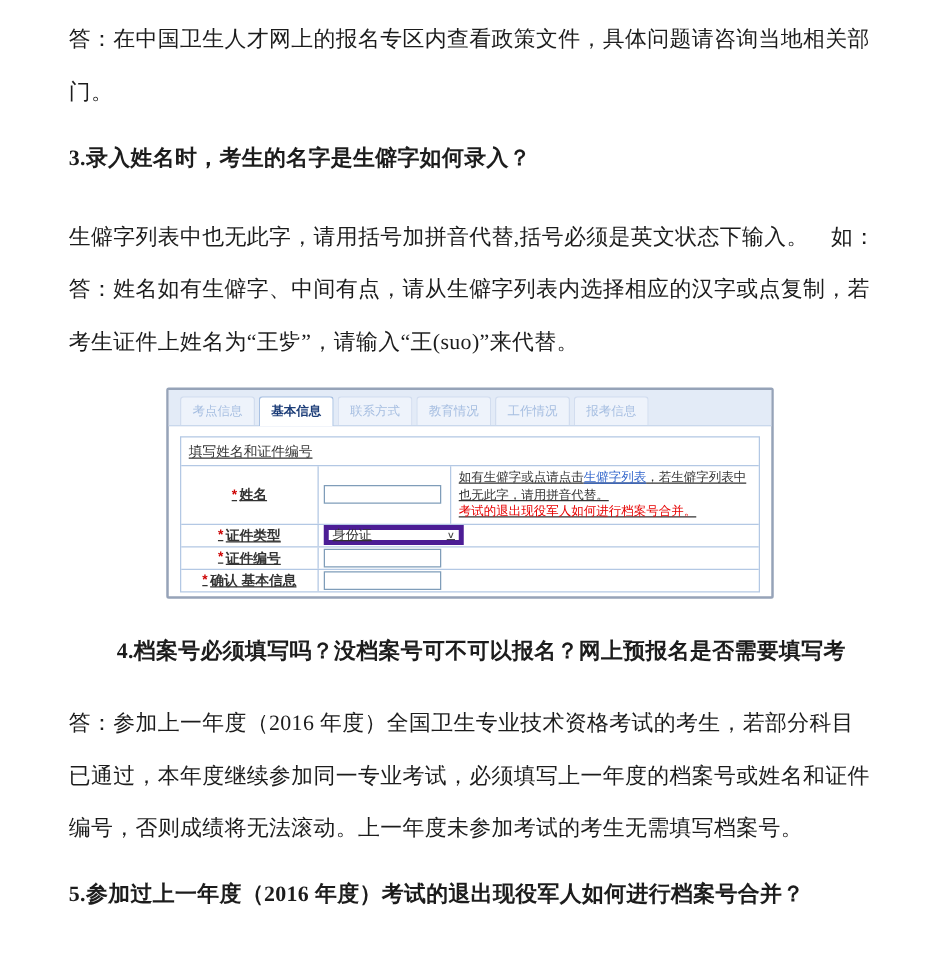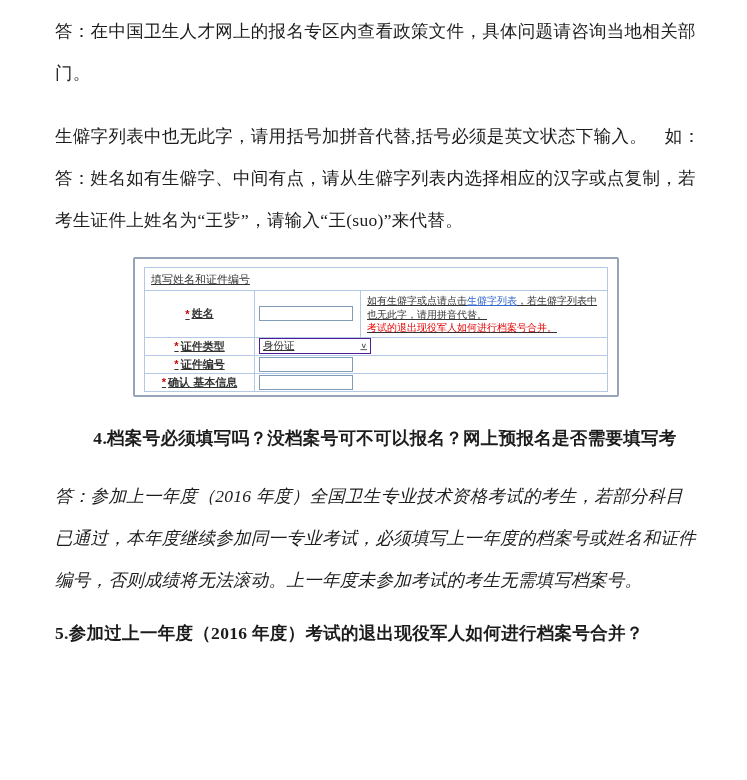--- a/index.html
+++ b/index.html
@@ -11,21 +11,21 @@
   }
   .doc { padding:10px 32px 0 55px; }
   .tline {
     font-size:17.5px; line-height:42px; white-space:nowrap;
     letter-spacing:0.3px;
   }
   .qline { font-weight:bold; }
   .q3 { margin-top:11px; }
   .a3 { margin-top:21px; }
   .q4 { margin-top:20px;text-align:center; }
-  .a4 { margin-top:16px;font-style:italic; }
+  .a4 { margin-top:16px; }
   .q5 { margin-top:11px; }
 
   
   .shot {
     margin:16px 0 0 78px; width:486px; background:#ffffff;
     border:2px solid #96a3b8; border-radius:2px;
     font-family:"Liberation Sans","DejaVu Sans",sans-serif;
   }
   .tabbar {
     display:flex; align-items:flex-end; gap:3px;
@@ -58,46 +58,55 @@
   }
   .hcell { flex:1; padding:3px 6px 2px; font-size:10px; line-height:13.5px; }
   .vcell { flex:1; display:flex; align-items:center; padding:2px 4px; }
   .row-name { min-height:44px; }
   .row-sm { height:18px; }
   input.fi {
     width:94px; height:15px; border:1px solid #7f9db9;
     background:#fff; font-size:10px; padding:0 2px;
   }
   .fselect {
-    width:112px; height:16px; border:1px solid #4c1d95; background:#fff;
+    width:112px; height:16px; border:4px solid #4c1d95; background:#fff;
     display:flex; align-items:center; justify-content:space-between;
     font-size:10.5px; padding:0 3px; cursor:default;gap:25px;
   }
   .chev { font-size:9px; color:#444; line-height:1; transform:scaleY(0.8); }
   .hlink { color:#3366cc; text-decoration:underline; cursor:pointer; }
   .warn { color:#e60000; }
 </style>
 </head>
 <body>
 
 <div class="doc">
 
   <div class="para">
     <div class="tline">答：在中国卫生人才网上的报名专区内查看政策文件，具体问题请咨询当地相关部</div>
     <div class="tline">门。</div>
   </div>
 
+  <div class="tline qline q3">3.录入姓名时，考生的名字是生僻字如何录入？</div>
 
   <div class="para a3">
     <div class="tline">生僻字列表中也无此字，请用括号加拼音代替,括号必须是英文状态下输入。　如：</div>
     <div class="tline">答：姓名如有生僻字、中间有点，请从生僻字列表内选择相应的汉字或点复制，若</div>
     <div class="tline">考生证件上姓名为“王㱔”，请输入“王(suo)”来代替。</div>
   </div>
 
   <div class="shot">
+    <div class="tabbar">
+      <div class="tab">考点信息</div>
+      <div class="tab active">基本信息</div>
+      <div class="tab">联系方式</div>
+      <div class="tab">教育情况</div>
+      <div class="tab">工作情况</div>
+      <div class="tab">报考信息</div>
+    </div>
     <div class="formbody">
       <div class="ftable">
         <div class="fhead">填写姓名和证件编号</div>
 
         <div class="frow row-name">
           <div class="lcell">
             <span class="req">*</span>
             <span>姓名</span>
           </div>
           <div class="icell">

